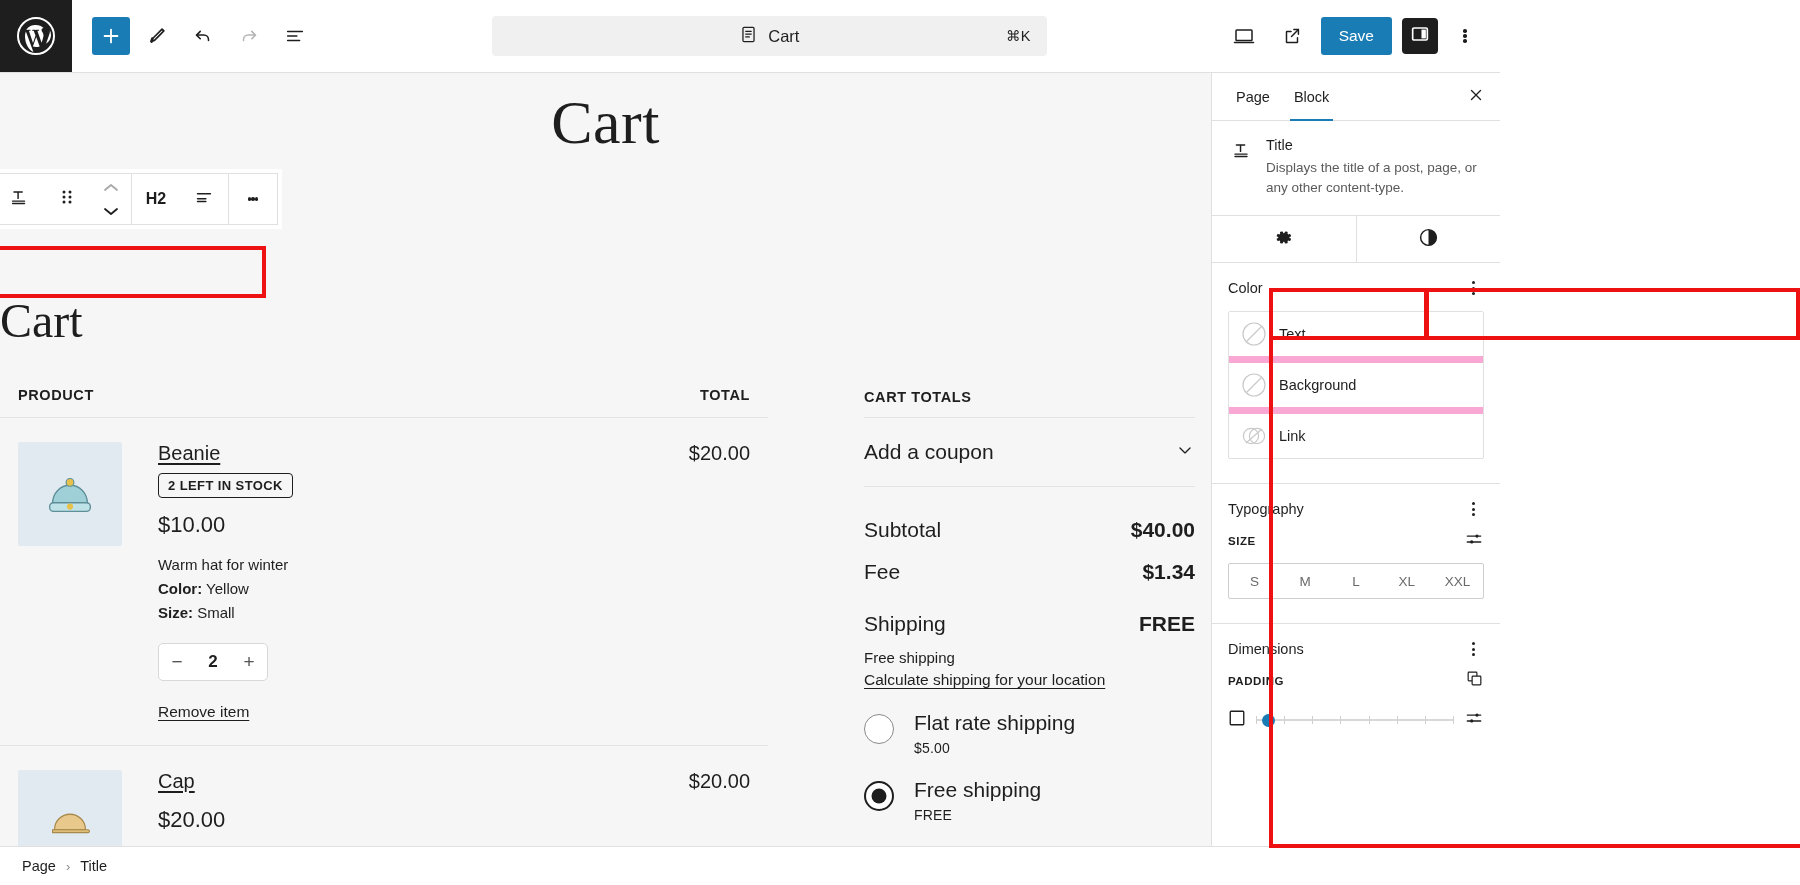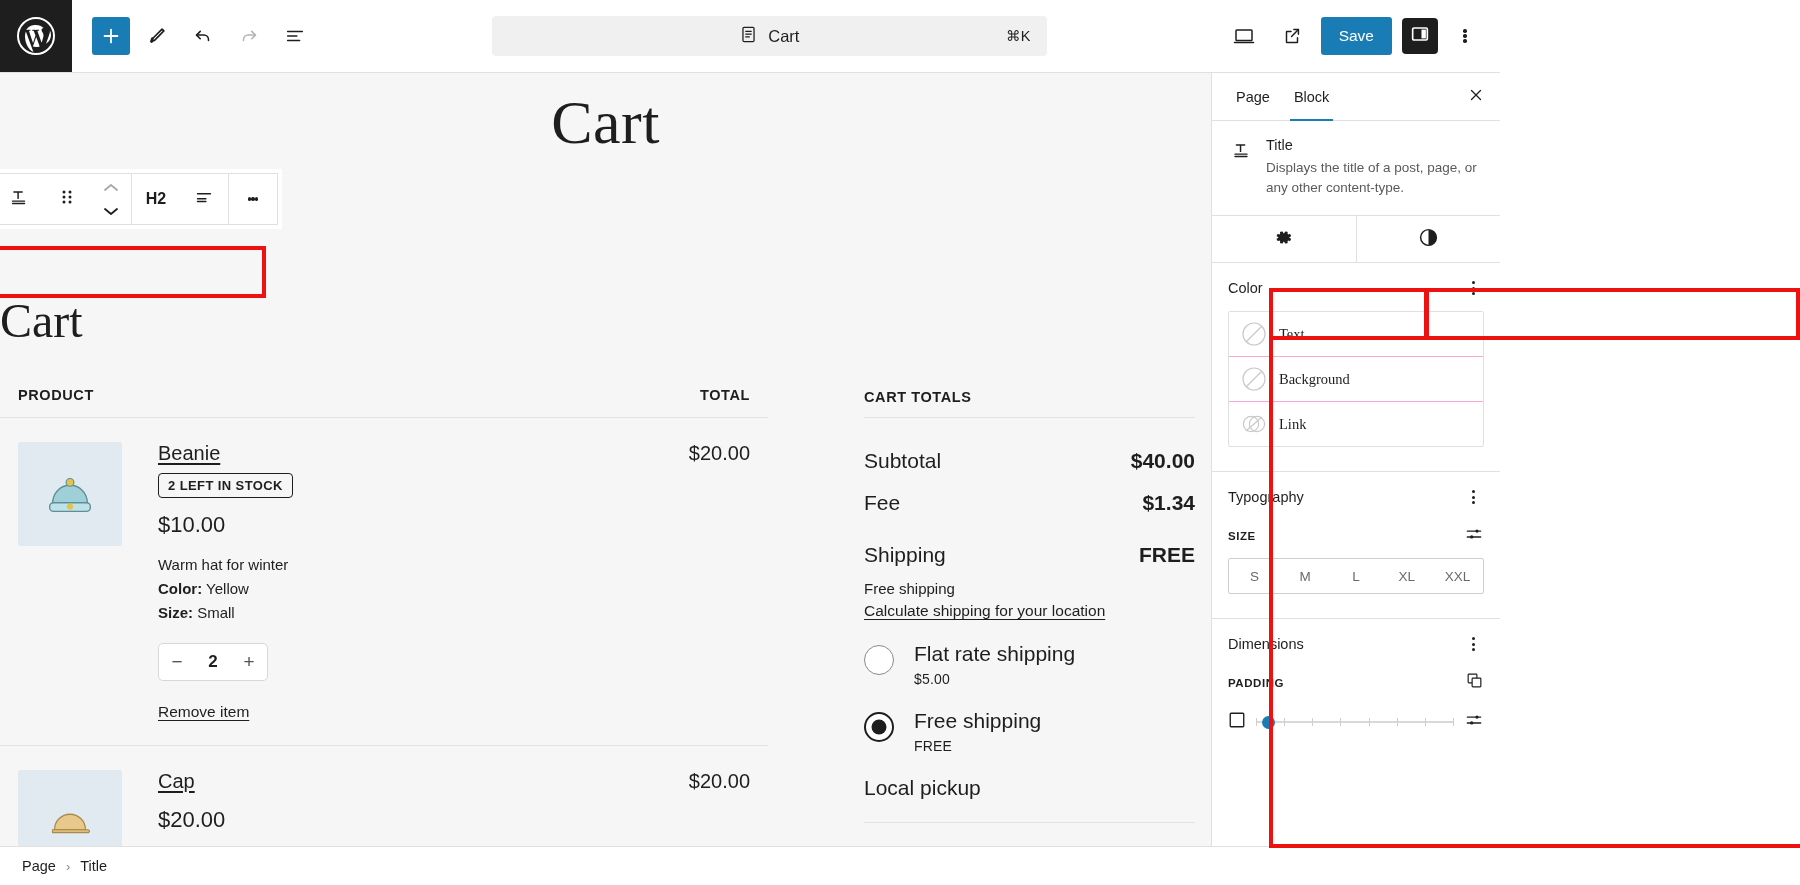--- a/index.html
+++ b/index.html
@@ -113,26 +113,26 @@
   .sb-icontab + .sb-icontab { border-left:1px solid #e0e0e0; }
 
   .sec { border-bottom:1px solid #e0e0e0; padding:14px 16px 24px 16px; }
   .sec-head { display:flex; align-items:center; justify-content:space-between; }
   .sec-title { font-size:14.5px; }
   .minikebab { width:22px; height:22px; display:flex; flex-direction:column; align-items:center; justify-content:center; cursor:pointer; }
   .minikebab i { width:3px; height:3px; border-radius:50%; background:#1e1e1e; margin:1.3px 0; display:block; }
 
   .color-list { border:1px solid #e0e0e0; border-radius:2px; margin-top:12px; overflow:hidden; }
   .color-item { display:flex; align-items:center; gap:12px; padding:9px 12px; cursor:pointer; }
-  .color-item + .color-item { border-top:1px solid #f9a8d4; }
+  .color-item + .color-item { border-top:7px solid #f9a8d4; }
   .swatch { width:26px; height:26px; flex:0 0 26px; }
-  .color-label { font-size:14.5px;font-family:Liberation Serif, serif; }
+  .color-label { font-size:14.5px; }
 
   .sub-label { font-size:11.5px; font-weight:700; letter-spacing:.55px; color:#1e1e1e; }
-  .row-between { display:flex; align-items:center; justify-content:space-between; margin-top:16px; }
+  .row-between { display:flex; align-items:center; justify-content:space-between; margin-top:9px; }
   .size-seg { display:flex; border:1px solid #cfcfcf; border-radius:2px; margin-top:10px; overflow:hidden; }
   .size-seg div { flex:1; height:34px; display:flex; align-items:center; justify-content:center; font-size:13.5px; color:#6a6a6a; cursor:pointer; }
 
   .pad-row { display:flex; align-items:center; gap:10px; margin-top:16px; }
   .slider { flex:1; position:relative; height:16px; display:flex; align-items:center; }
   .slider-track { position:absolute; left:0; right:0; height:2px; background:#d8d8d8; }
   .slider-ticks { position:absolute; left:0; right:0; display:flex; justify-content:space-between; }
   .slider-ticks span { width:1px; height:8px; background:#cfcfcf; }
   .slider-knob { position:absolute; left:6px; width:13px; height:13px; border-radius:50%; background:#1a7cb5; cursor:pointer; }
 
@@ -374,20 +374,28 @@
                 <div class="item-name">Cap</div>
                 <div class="item-price">$20.00</div>
               </div>
               <div class="item-total">$20.00</div>
             </div>
           </div>
 
           <div class="cart-right">
             <div class="totals-head">CART TOTALS</div>
 
+            <div class="coupon-row">
+              <span class="lbl">Add a coupon</span>
+              <span>
+                <svg width="20" height="20" viewBox="0 0 24 24" fill="none" stroke="#1e1e1e" stroke-width="1.6" stroke-linecap="round" stroke-linejoin="round">
+                    <path d="M6 9.5l6 6 6-6"></path>
+                  </svg>
+              </span>
+            </div>
 
             <div class="tot-block">
               <div class="tot-line">
                 <span class="lbl">Subtotal</span>
                 <span class="val">$40.00</span>
               </div>
               <div class="tot-line">
                 <span class="lbl">Fee</span>
                 <span class="val">$1.34</span>
               </div>

